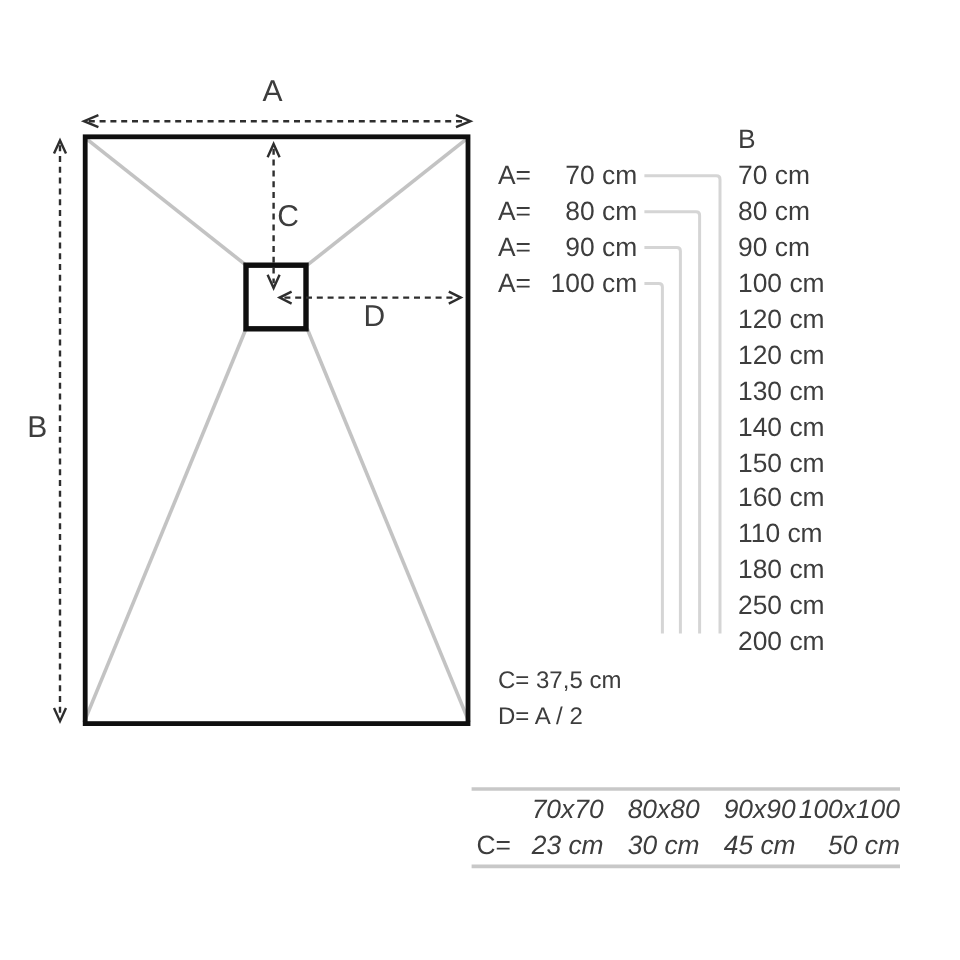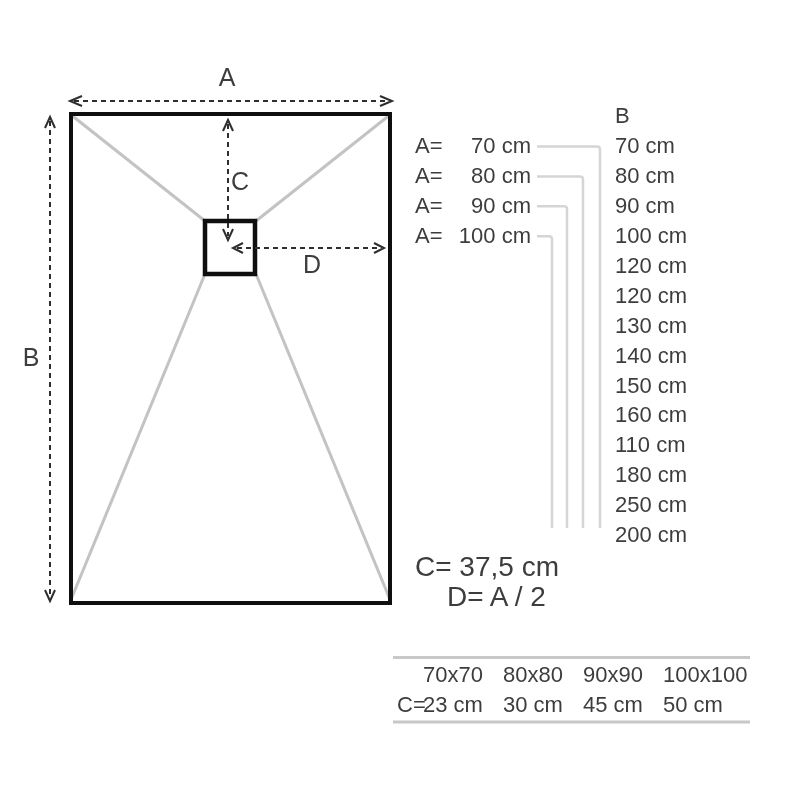--- a/index.html
+++ b/index.html
@@ -58,40 +58,40 @@
     top: 131.5px;
   }
   .b-item {
     height: 29.9px;
     display: flex;
     align-items: center;
     font-size: 22px;
   }
   
   .note {
-    font-size: 28px;
+    font-size: 20px;
     line-height: 26px;
   }
   .note-c { left: 415px; top: 554px; }
-  .note-d { left: 415px; top: 584px; margin-left: 32px; }
+  .note-d { left: 415px; top: 584px; }
   
   .sq-table {
     position: absolute;
     left: 393px;
     top: 660px;
     width: 357px;
   }
   .t-row {
     display: grid;
     grid-template-columns: 30px 80px 80px 80px 87px;
     height: 30px;
     align-items: center;
     font-size: 22px;
   }
-  .t-cell { text-align: left; }
+  .t-cell { text-align: right; font-style: italic; }
   .t-prefix { text-align: left; padding-left: 4px; }
 </style>
 </head>
 <body>
 
 <div class="canvas">
 
   <svg class="gfx" width="800" height="800" viewBox="0 0 800 800">
 
     <g stroke="#c3c3c3" stroke-width="3">

